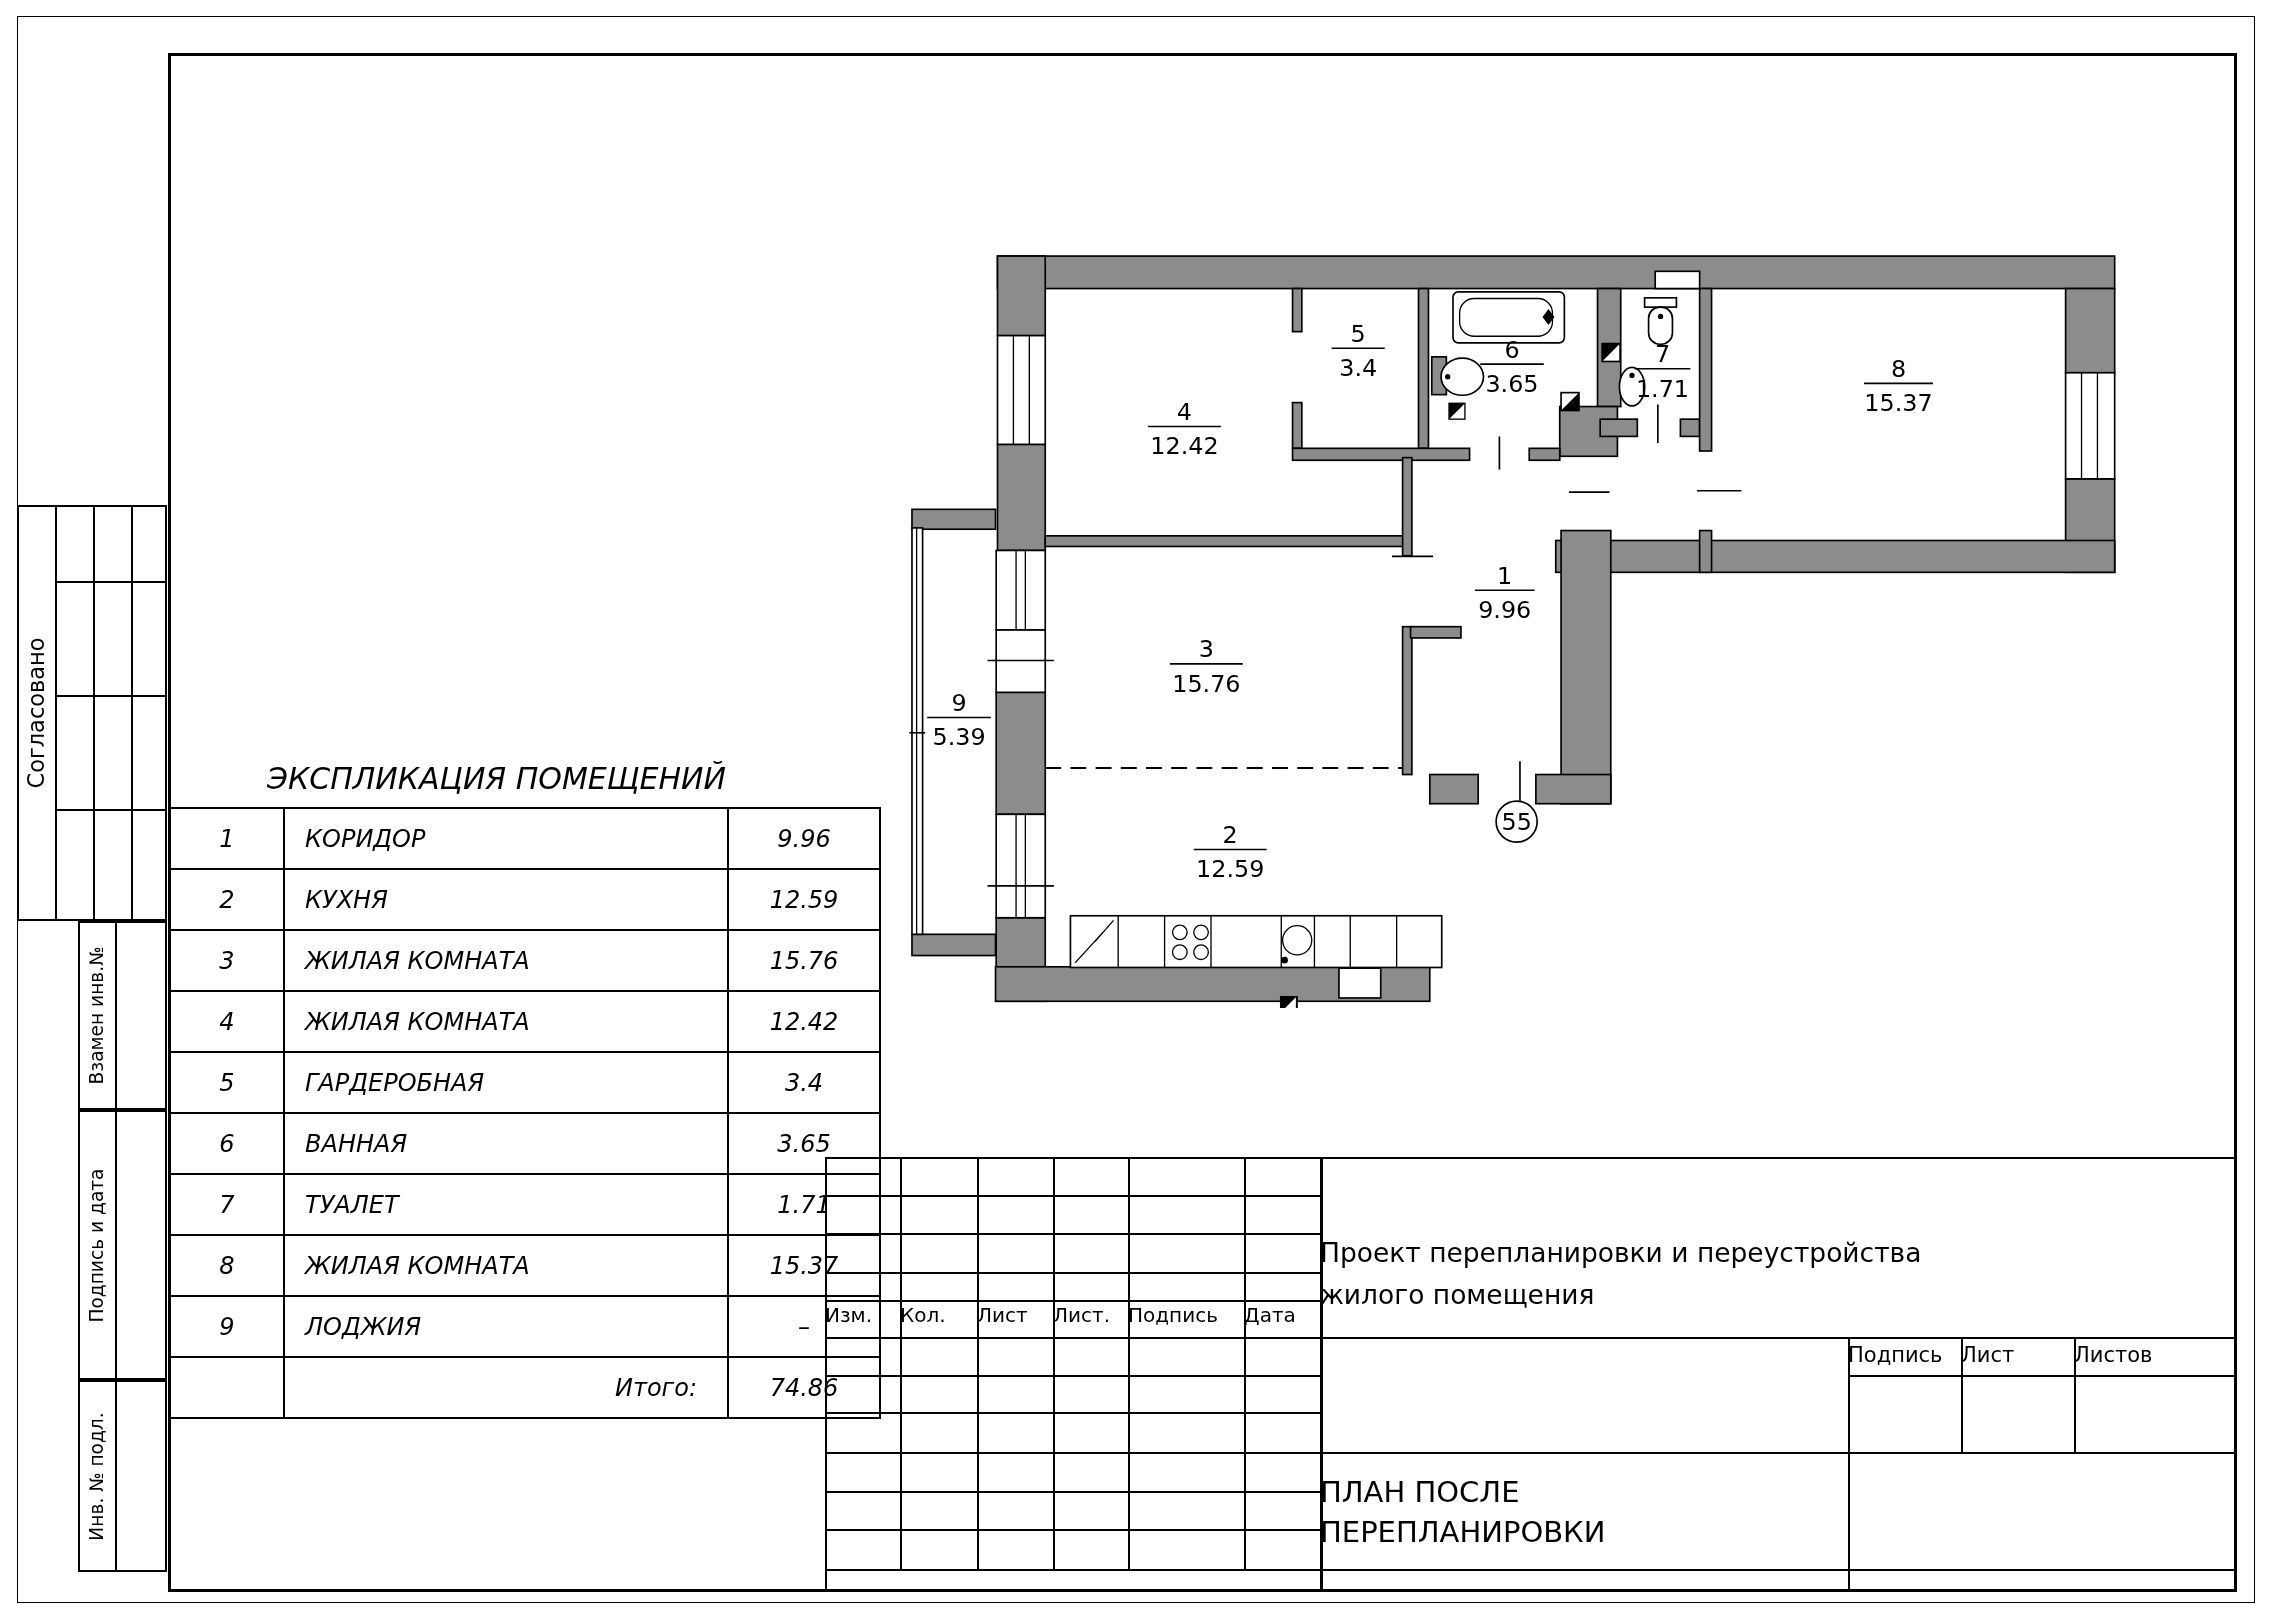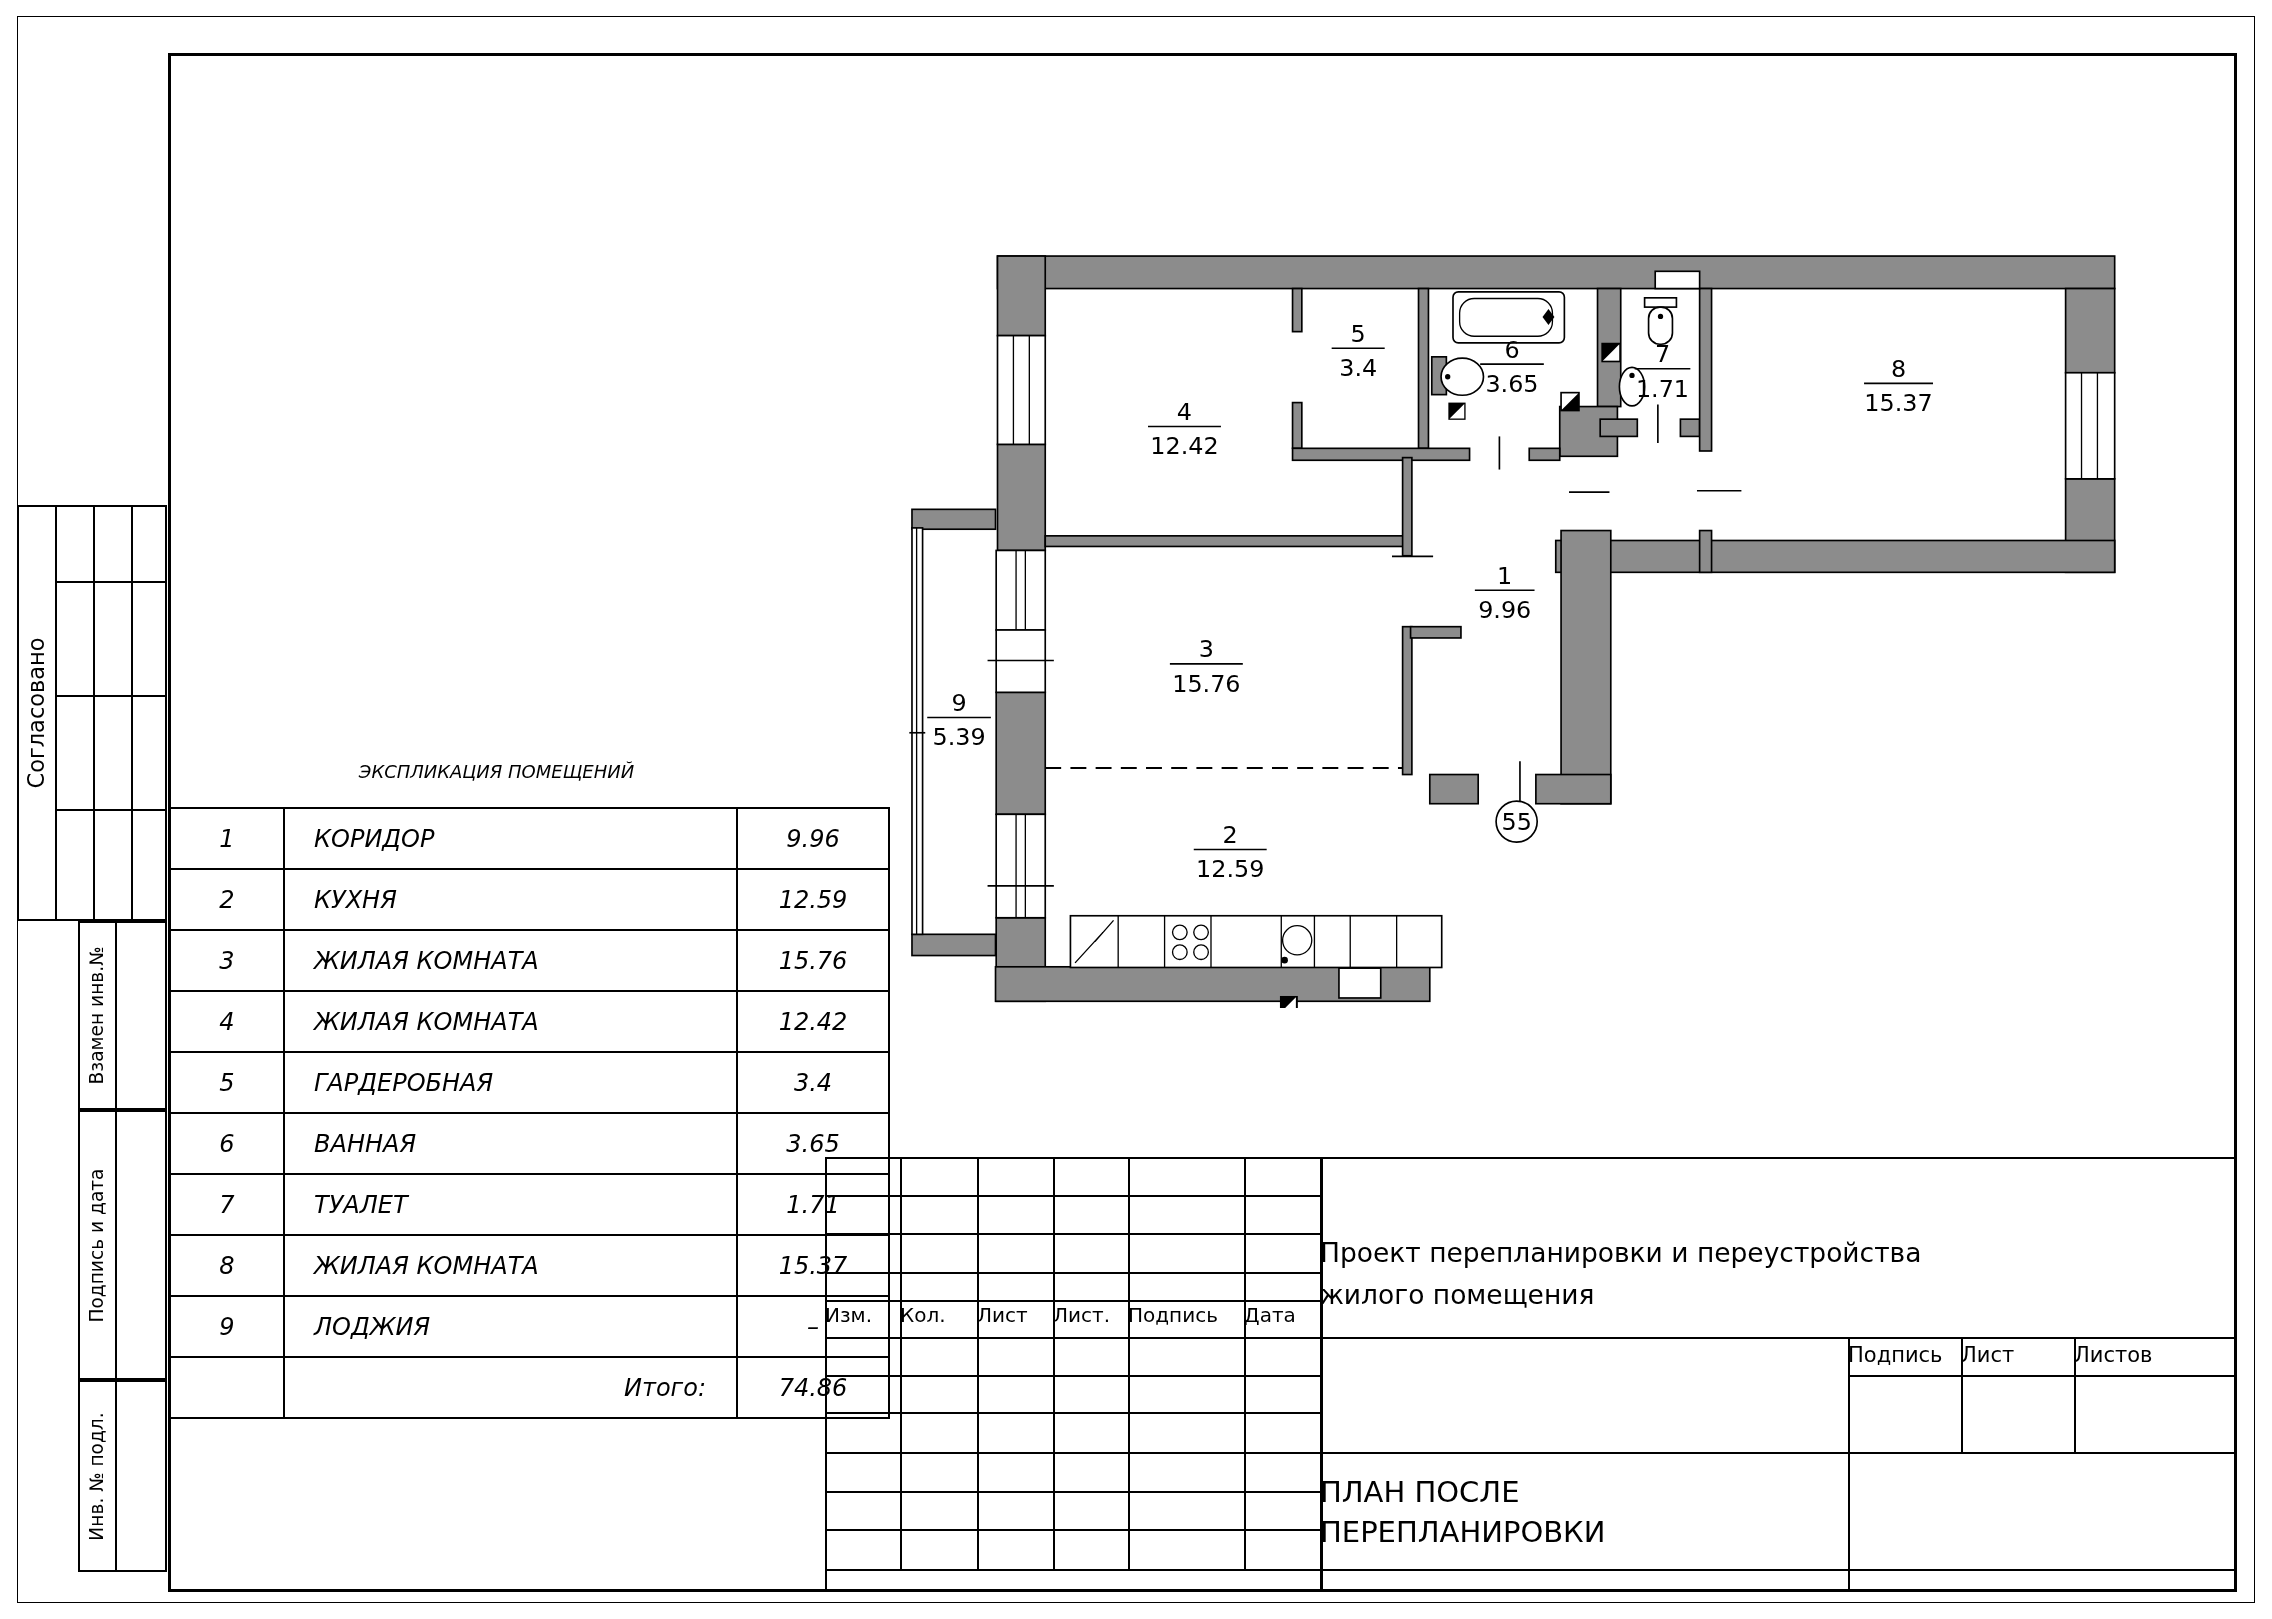--- a/index.html
+++ b/index.html
@@ -7,21 +7,21 @@
   .abs{position:absolute;box-sizing:border-box;}
   .hl{position:absolute;height:2px;background:#000;}
   .vl{position:absolute;width:2px;background:#000;}
   .vwrap{position:absolute;display:flex;align-items:center;justify-content:center;box-sizing:border-box;}
   .vwrap>span{transform:rotate(-90deg);white-space:nowrap;}
   .ctext{position:absolute;text-align:center;box-sizing:border-box;}
   
   .exp-table{position:absolute;left:169px;top:807px;border-collapse:collapse;table-layout:fixed;}
   .exp-table td{border:2px solid #000;font-style:italic;font-size:24px;padding:0;vertical-align:middle;}
   .exp-table .c-num{width:112px;text-align:center;}
-  .exp-table .c-name{width:392px;text-align:left;padding-left:29px;}
+  .exp-table .c-name{width:392px;text-align:left;padding-left:20px;}
   .exp-table .c-area{width:150px;text-align:center;}
   .exp-table tr{height:61px;}
   .exp-table tr.hdr{height:150px;}
   .exp-table tr.hdr td{text-align:center;padding-left:0;}
   .tb-txt{position:absolute;text-align:left;box-sizing:border-box;}
   svg text{font-family:"DejaVu Sans",sans-serif;}
   .pt{font-size:36px;fill:#000;text-anchor:middle;}
   .w{fill:var(--wall,#8c8c8c);stroke:#000;stroke-width:2.5;}
   .wh{fill:#fff;stroke:#000;stroke-width:2.5;}
   .ln{stroke:#000;stroke-width:2.5;}
@@ -59,21 +59,21 @@
   <span>Подпись и дата</span>
 </div>
 
 <div class="abs" style="left:78px;top:1380px;width:89px;height:192px;border:2px solid #000;">
   <div class="vl" style="left:35px;top:0;height:188px;"></div>
 </div>
 <div class="vwrap" style="left:78px;top:1380px;width:37px;height:192px;font-size:18.6px;">
   <span>Инв. № подл.</span>
 </div>
 
-<div class="ctext" style="left:169px;top:761px;width:655px;font-size:18px;font-style:italic;">ЭКСПЛИКАЦИЯ ПОМЕЩЕНИЙ</div>
+<div class="ctext" style="left:169px;top:761px;width:655px;font-size:30px;font-style:italic;">ЭКСПЛИКАЦИЯ ПОМЕЩЕНИЙ</div>
 
 <table class="exp-table">
   <tbody>
   <tr>
     <td class="c-num">1</td>
     <td class="c-name">КОРИДОР</td>
     <td class="c-area">9.96</td>
   </tr>
   <tr>
     <td class="c-num">2</td>

